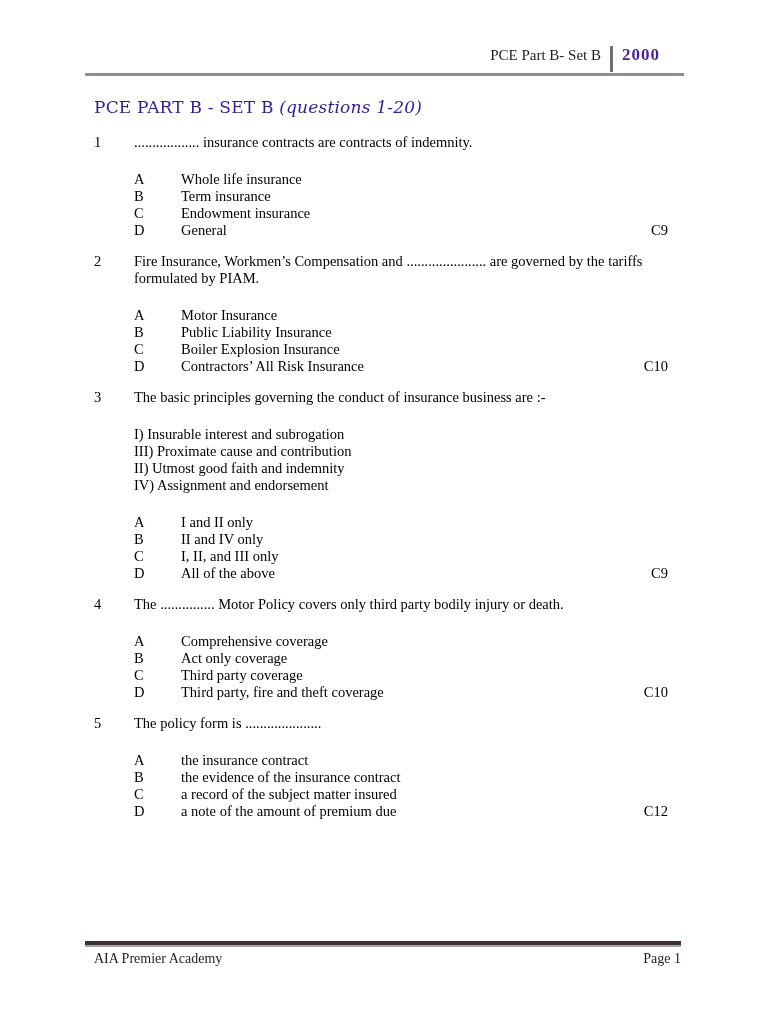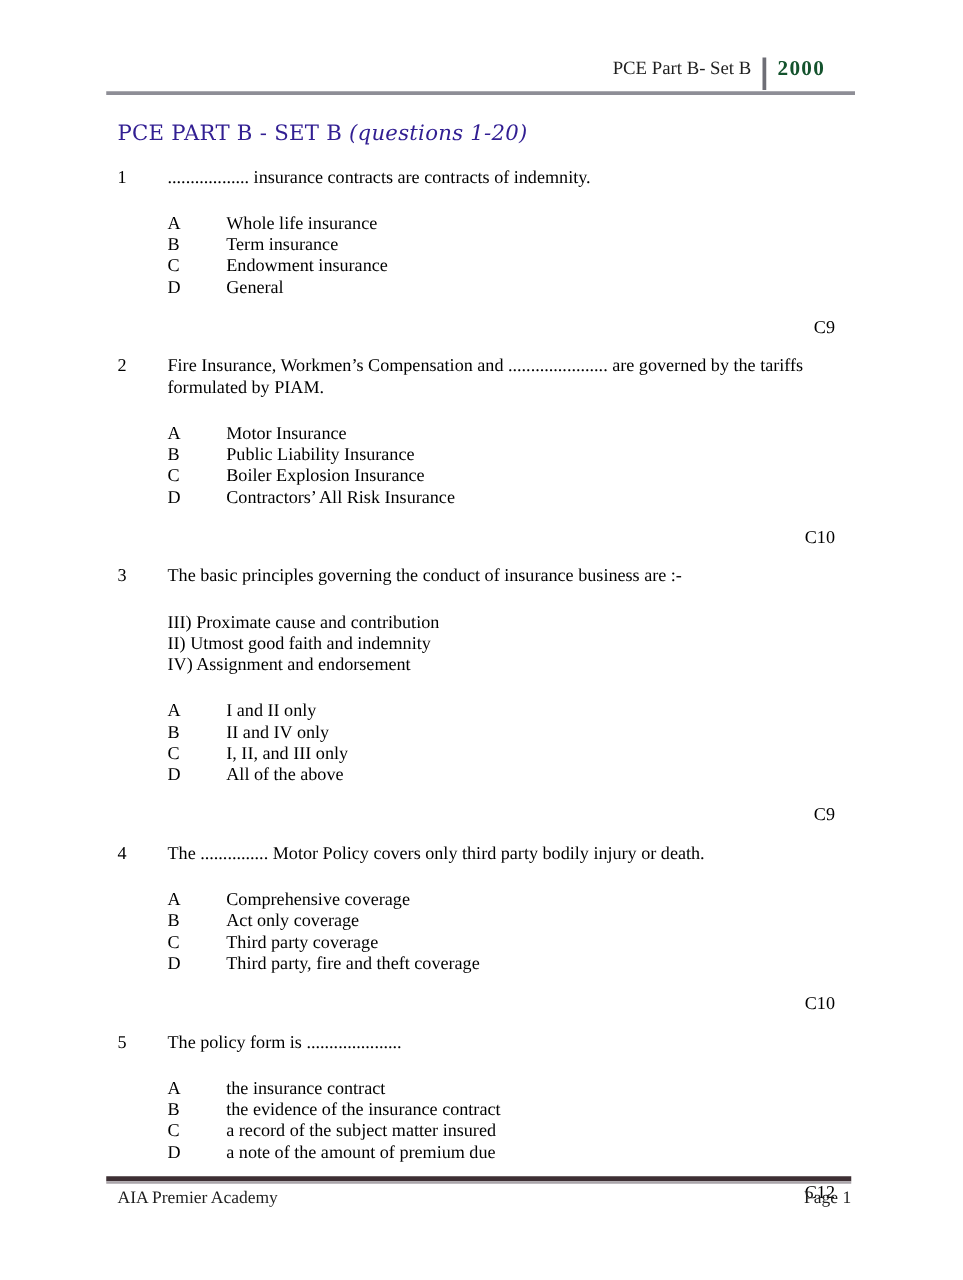--- a/index.html
+++ b/index.html
@@ -29,21 +29,21 @@
     width: 3px; height: 26px;
     background: #6e6e76;
     margin: 0 9px;
     align-self: flex-end;
     position: relative;
     top: 4px;
   }
   .header-year {
     font-size: 17px;
     font-weight: bold;
-    color: #14532d;
+    color: #4c1d95;
     letter-spacing: 1px;
     line-height: 20px;
   }
   .header-rule {
     margin: 5px 0 0 85px;
     width: 599px; height: 3px;
     background: #8e8e96;
   }
 
   
@@ -76,21 +76,21 @@
   }
   .question { margin-bottom: 14px; }
   .q-row { display: flex; }
   .q-num { width: 40px; flex: 0 0 40px; }
   .q-text { flex: 1; padding-right: 22px; }
   .sub-items { margin: 20px 0 0 40px; }
   .options { margin-top: 20px; }
   .opt-row { display: flex; }
   .opt-letter { width: 47px; flex: 0 0 47px; margin-left: 40px; }
   .opt-text { flex: 0 1 auto; }
-  .answer-ref { margin-left: auto; text-align: right; margin-top: 32px; }
+  .answer-ref { margin-left: auto; text-align: right; }
 
   
   .footer {
     position: absolute;
     left: 85px; top: 941px;
     width: 596px;
   }
   .footer-rule {
     height: 1px;
     border-top: 4px solid #3d2f33;
@@ -174,20 +174,21 @@
         </div>
       </div>
     </div>
 
     <div class="question">
       <div class="q-row">
         <span class="q-num">3</span>
         <span class="q-text">The basic principles governing the conduct of insurance business are :-</span>
       </div>
       <div class="sub-items">
+        <div>I) Insurable interest and subrogation</div>
         <div>III) Proximate cause and contribution</div>
         <div>II) Utmost good faith and indemnity</div>
         <div>IV) Assignment and endorsement</div>
       </div>
       <div class="options">
         <div class="opt-row">
           <span class="opt-letter">A</span>
           <span class="opt-text">I and II only</span>
         </div>
         <div class="opt-row">

